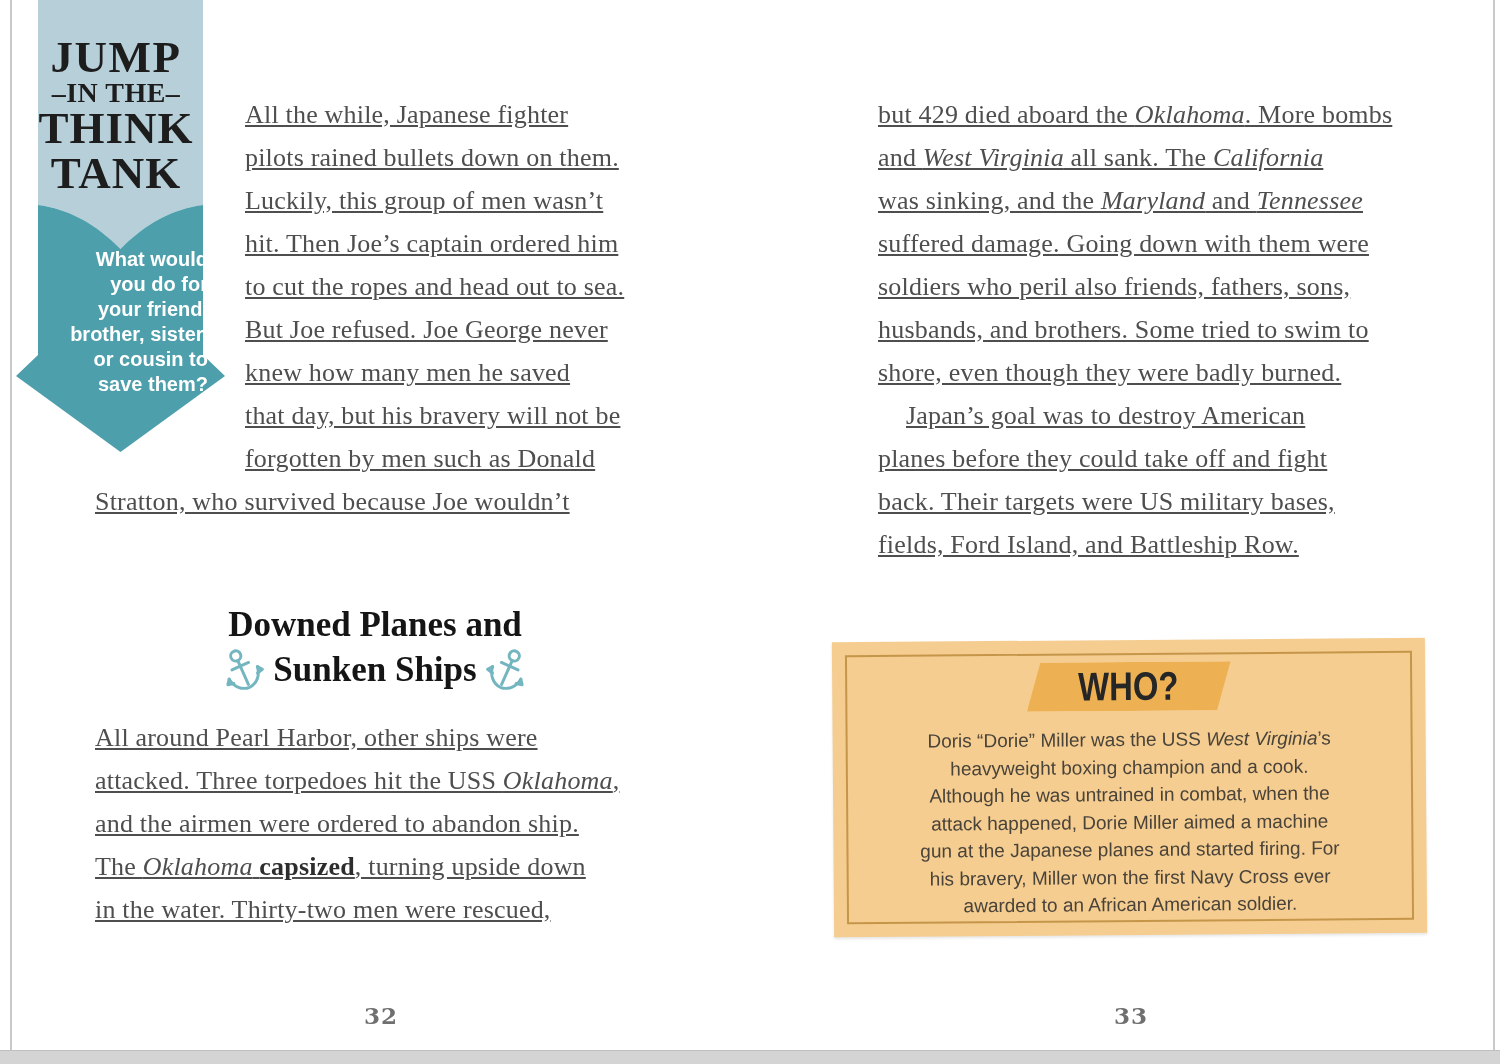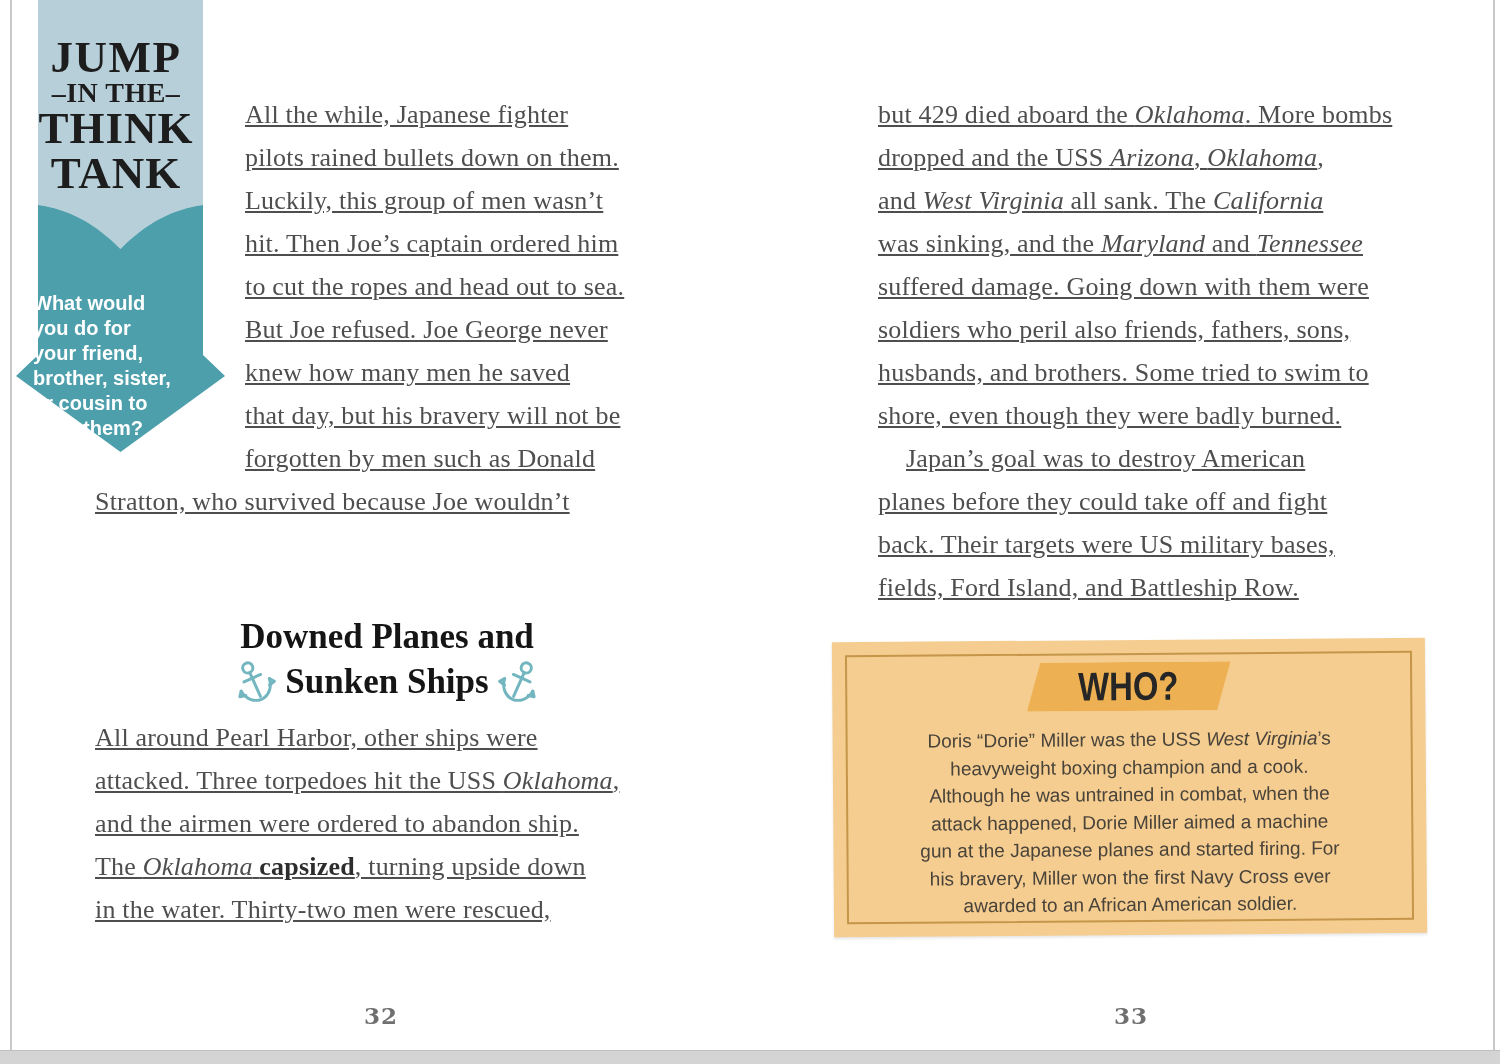--- a/index.html
+++ b/index.html
@@ -19,37 +19,37 @@
   
   .think-tank{position:absolute;left:15px;top:0;width:215px;height:470px;}
   .think-tank svg{position:absolute;left:0;top:0;}
   .tt-title{position:absolute;left:23px;top:34px;width:156px;text-align:center;color:#1d1d1d;
     font-family:"Liberation Serif",serif;font-weight:700;}
   .tt-title .line{white-space:nowrap;}
   .tt-title .line:nth-child(1){font-size:45px;line-height:46px;letter-spacing:1.5px;}
   .tt-title .line:nth-child(2){font-size:28px;line-height:26px;letter-spacing:0.5px;}
   .tt-title .line:nth-child(3),
   .tt-title .line:nth-child(4){font-size:45px;line-height:45px;letter-spacing:1px;}
-  .tt-q{position:absolute;left:18px;top:247px;width:175px;text-align:left;color:#ffffff;
-    font-size:20px;font-weight:700;line-height:25px;margin-top:44px;}
+  .tt-q{position:absolute;left:18px;top:247px;width:175px;text-align:right;color:#ffffff;
+    font-size:20px;font-weight:700;line-height:25px;}
   .tt-q .line{white-space:nowrap;}
 
   
   .body{position:absolute;font-family:"Liberation Serif",serif;font-size:26px;color:#4e4e4e;letter-spacing:0.2px;}
   .body .line{height:43px;line-height:43px;white-space:nowrap;text-decoration:underline;}
   .it{font-style:italic;}
   .bd{font-weight:700;color:#2d2d2d;}
   .para1{left:95px;top:93px;width:570px;}
   .para1 .line:nth-child(-n+9){margin-left:150px;}
   .para2{left:95px;top:716px;width:570px;}
   .para1r{left:97px;top:93px;width:555px;margin-left:31px;}
   .para1r .line.indent{margin-left:28px;}
 
   
-  .heading{position:absolute;left:0;top:603px;width:750px;margin:12px;text-align:center;
+  .heading{position:absolute;left:0;top:603px;width:750px;margin:0;text-align:center;
     color:#151515;font-family:"Liberation Serif",serif;font-weight:700;}
   .heading .h1{font-size:35px;line-height:44px;}
   .heading .h2{font-size:35px;line-height:44px;display:flex;align-items:center;justify-content:center;gap:10px;}
   .anchor{flex:0 0 auto;}
   .a-left{transform:rotate(-24deg);}
   .a-right{transform:rotate(24deg);}
 
   
   .pagenum{position:absolute;top:1002px;left:0;width:100%;text-align:center;
     font-family:"DejaVu Serif",serif;font-weight:700;font-size:23px;color:#6f6f6f;letter-spacing:1px;padding-left:6px;}
@@ -144,21 +144,20 @@
         <div class="line"><span>in the water. Thirty-two men were rescued,</span></div>
       </div>
 
     <div class="pagenum">32</div>
   </div>
 
   <div class="page page-right">
 
     <div class="body para1r">
         <div class="line"><span>but 429 died aboard the </span><span class="it">Oklahoma</span><span>. More bombs</span></div>
-        <div class="line"><span>dropped and the USS </span><span class="it">Arizona</span><span>, </span><span class="it">Oklahoma</span><span>,</span></div>
         <div class="line"><span>and </span><span class="it">West Virginia</span><span> all sank. The </span><span class="it">California</span></div>
         <div class="line"><span>was sinking, and the </span><span class="it">Maryland</span><span> and </span><span class="it">Tennessee</span></div>
         <div class="line"><span>suffered damage. Going down with them were</span></div>
         <div class="line"><span>soldiers who peril also friends, fathers, sons,</span></div>
         <div class="line"><span>husbands, and brothers. Some tried to swim to</span></div>
         <div class="line"><span>shore, even though they were badly burned.</span></div>
         <div class="line indent"><span>Japan’s goal was to destroy American</span></div>
         <div class="line"><span>planes before they could take off and fight</span></div>
         <div class="line"><span>back. Their targets were US military bases,</span></div>
         <div class="line"><span>fields, Ford Island, and Battleship Row.</span></div>

